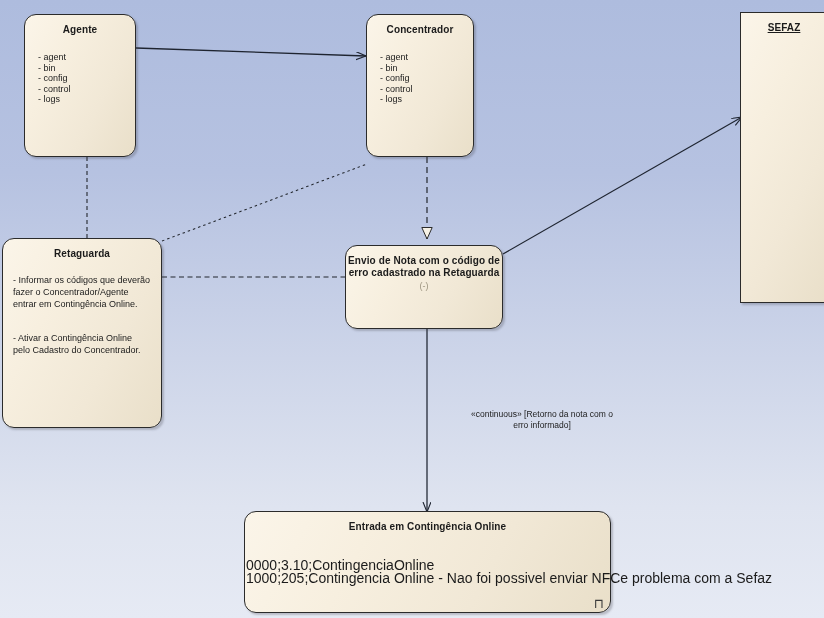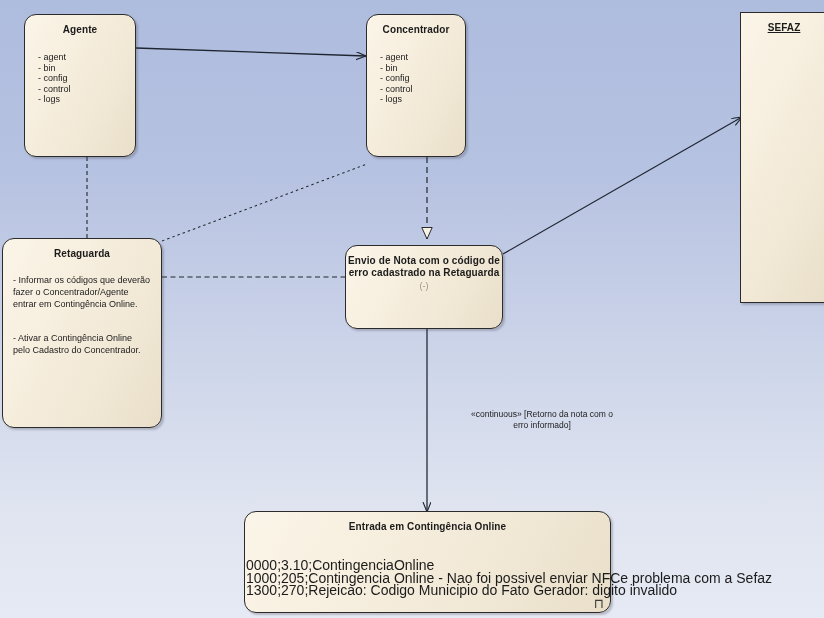--- a/index.html
+++ b/index.html
@@ -137,21 +137,21 @@
     <div class="node-title">Agente</div>
     <ul class="attr-list">
       <li>- agent</li>
       <li>- bin</li>
       <li>- config</li>
       <li>- control</li>
       <li>- logs</li>
     </ul>
   </div>
 
-  <div class="node rounded" style="left:366px; top:14px; width:100px; height:143px;">
+  <div class="node rounded" style="left:366px; top:14px; width:108px; height:143px;">
     <div class="node-title">Concentrador</div>
     <ul class="attr-list">
       <li>- agent</li>
       <li>- bin</li>
       <li>- config</li>
       <li>- control</li>
       <li>- logs</li>
     </ul>
   </div>
 
@@ -170,21 +170,20 @@
   <div class="node rounded" style="left:345px; top:245px; width:158px; height:84px;">
     <div class="node-title">Envio de Nota com o código de erro cadastrado na Retaguarda</div>
     <div class="node-sub">(-)</div>
   </div>
 
   <div class="node rounded" style="left:244px; top:511px; width:367px; height:102px;">
     <div class="node-title">Entrada em Contingência Online</div>
     <div class="code-block">
       <div>0000;3.10;ContingenciaOnline</div>
       <div>1000;205;Contingencia Online - Nao foi possivel enviar NFCe problema com a Sefaz</div>
-      <div>1300;270;Rejeicao: Codigo Municipio do Fato Gerador: digito invalido</div>
     </div>
     <div class="corner-glyph">⊓</div>
   </div>
 
   <div class="edge-label" style="left:452px; top:409px; width:180px;">«continuous» [Retorno da nota com o
 erro informado]</div>
 
 </div>
 
 </body></html>

